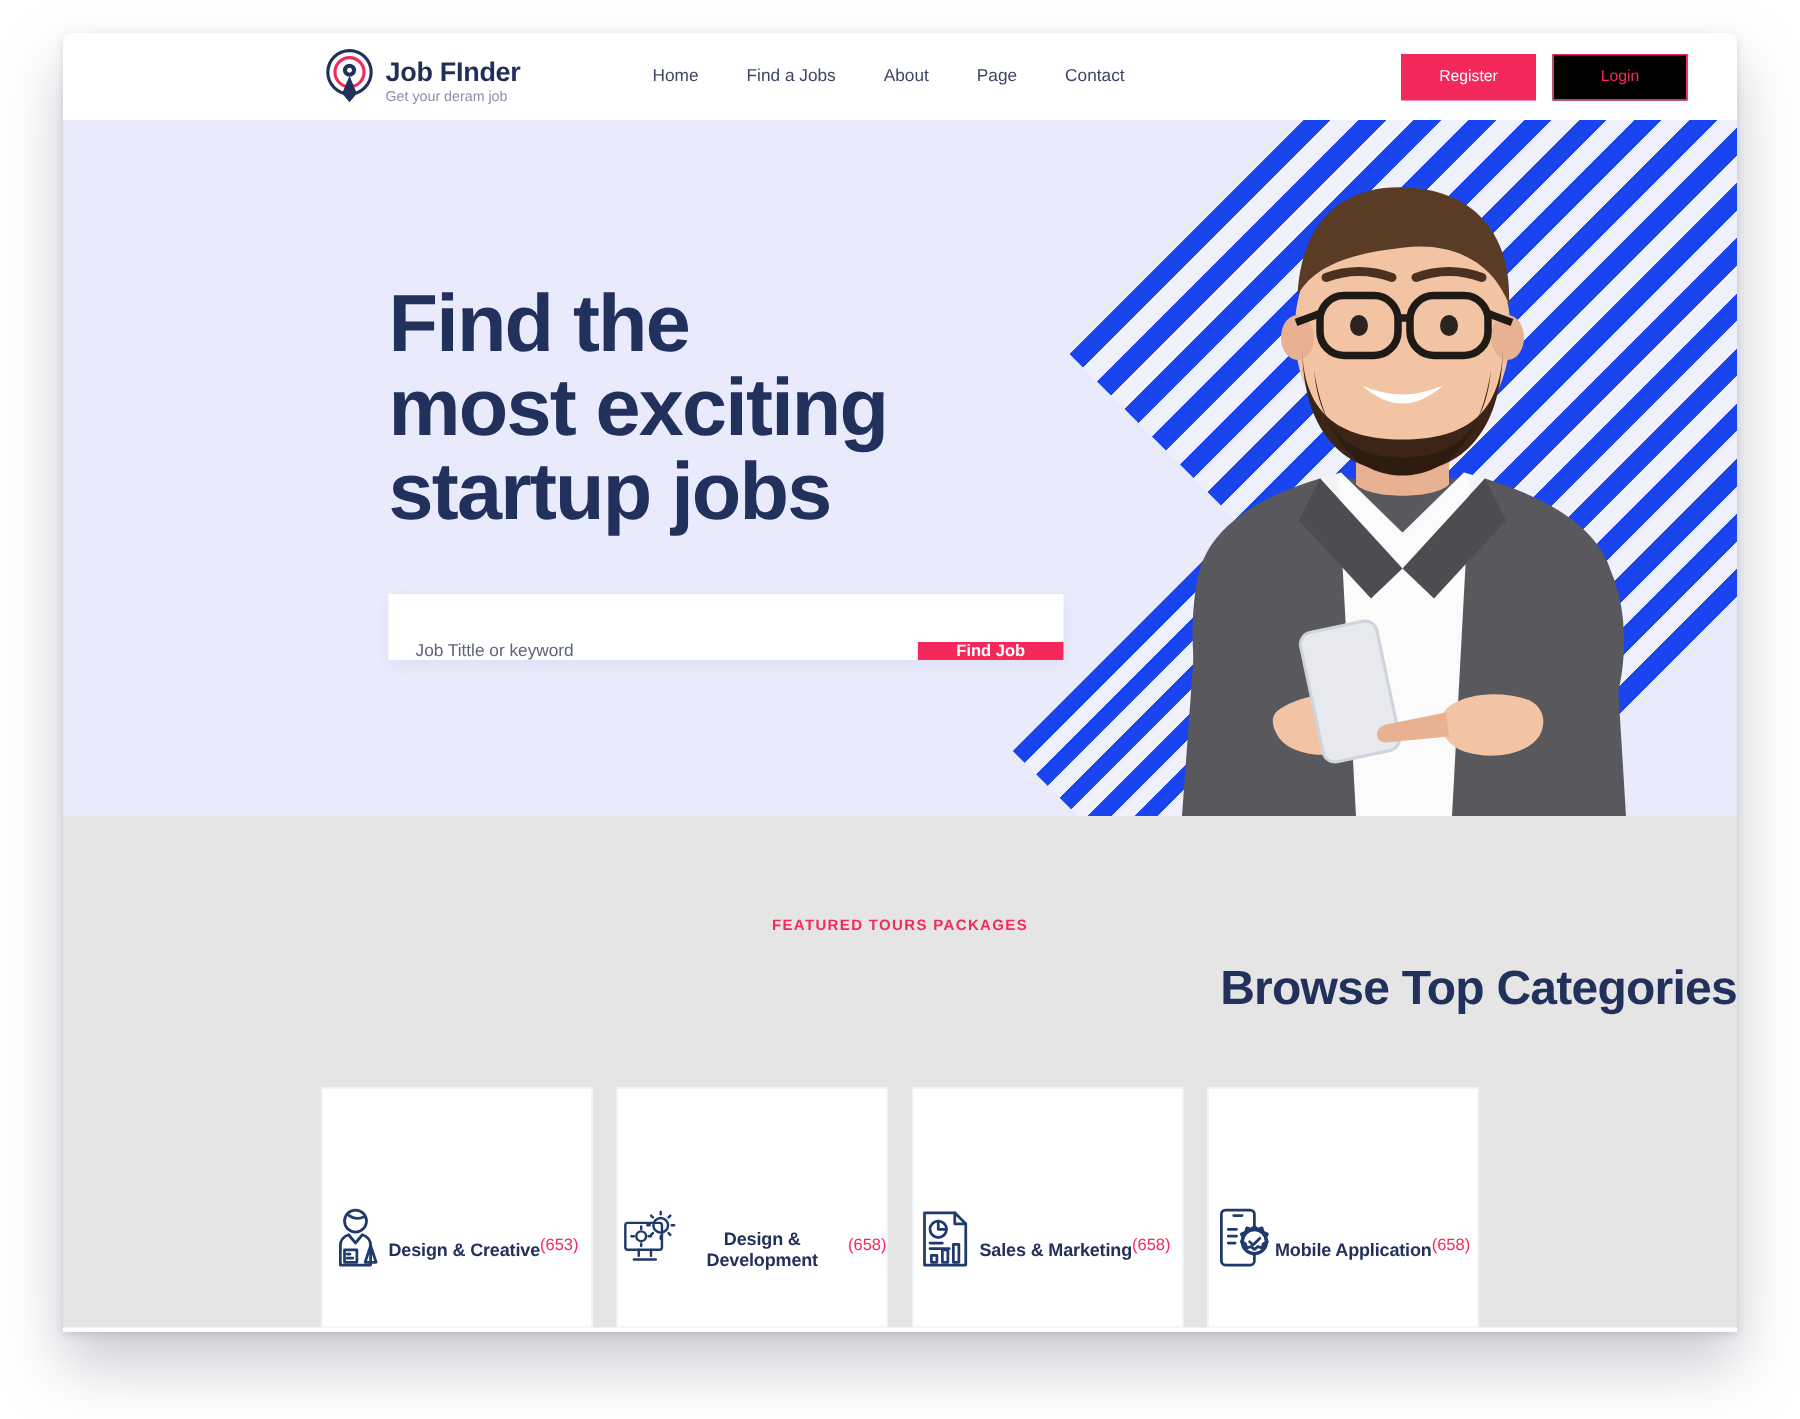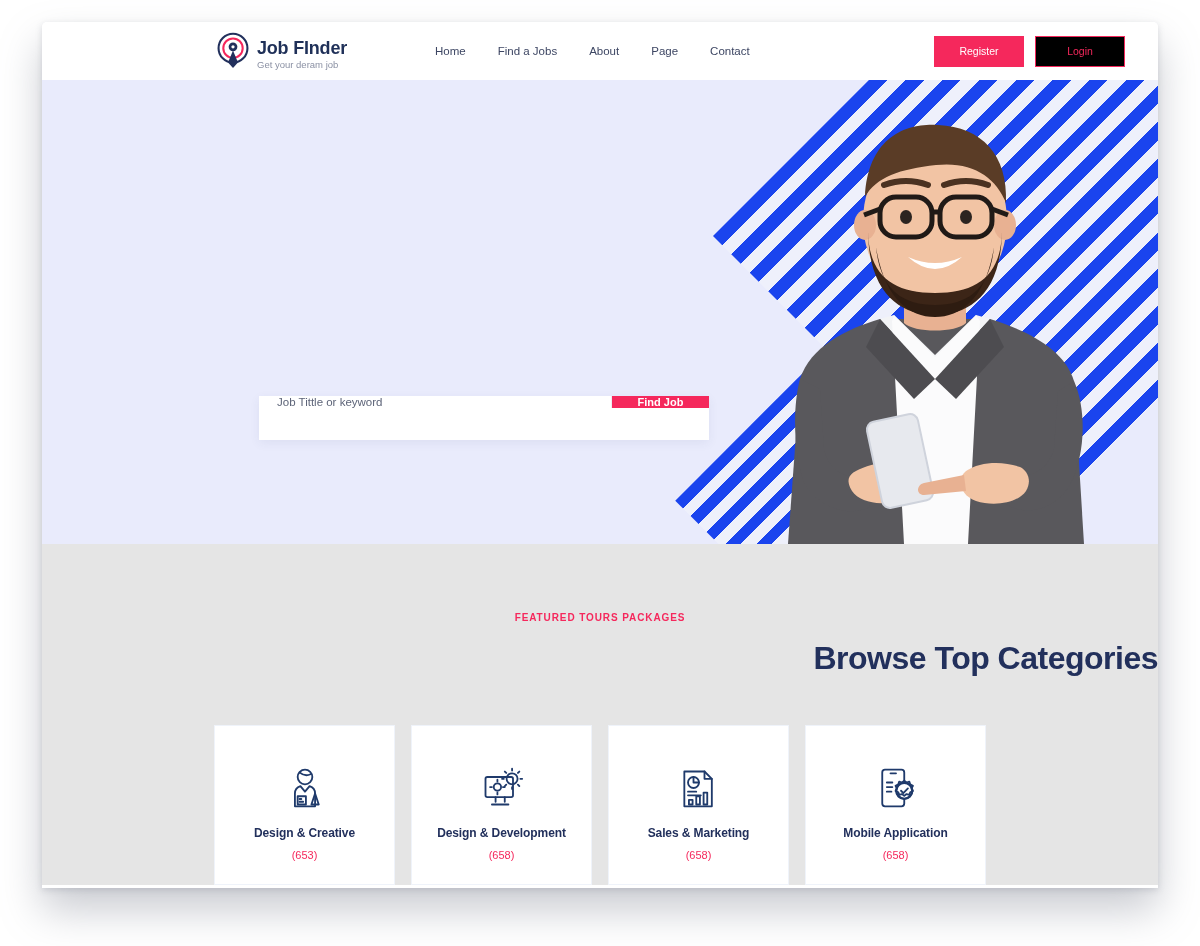--- a/index.html
+++ b/index.html
@@ -137,21 +137,21 @@
     position: absolute; left: 217px; top: 108px; z-index: 5;
   }
   .hero-title {
     font-size: 54px; font-weight: bold; color: #22305c;
     line-height: 1.04; letter-spacing: -1.2px;
   }
 
   .search-bar {
     position: absolute; left: 217px; top: 316px; z-index: 6;
     width: 450px; height: 44px;
-    display: flex; align-items: flex-start;
+    display: flex; align-items: flex-end;
     background: #fff;
     box-shadow: 0 3px 10px rgba(60,70,120,0.07);
   }
   .search-field {
     flex: 1 1 auto; display: flex; align-items: center;
     padding-left: 18px; font-size: 11.5px; color: #5d6478;
     border-right: 1px solid #eceef4;
   }
   .search-select {
     width: 155px; display: flex; align-items: center;
@@ -186,21 +186,21 @@
   }
   .cat-grid {
     margin-top: 48px;
     display: flex; justify-content: center; gap: 16px;
     padding: 0 172px;
   }
   .cat-card {
     flex: 1 1 0; height: 160px;
     border: 1px solid #eff3fa;
     background: #fff;
-    display: flex; flex-direction: column; align-items: center;
+    display: flex; align-items: center;
     padding-top: 40px;
     cursor: pointer;
   }
   .cat-icon { width: 44px; height: 44px; }
   .cat-label {
     margin-top: 16px; font-size: 12px; color: #22305c; font-weight: bold;
     letter-spacing: -0.1px;
   }
   .cat-count { margin-top: 9px; font-size: 11px; color: #f5285c; }
 </style>
@@ -291,20 +291,27 @@
         <path d="M72 300 C64 330 66 376 76 404 C92 430 120 438 142 428 L136 398 C116 400 100 390 96 370 L92 310 Z" fill="#59585c"></path>
         <path d="M128 392 C142 384 166 380 180 388 C190 396 186 414 172 420 C156 428 132 424 124 412 C118 402 120 396 128 392 Z" fill="#f2c4a4"></path>
         <rect x="146" y="338" width="52" height="88" rx="8" fill="#e7e9ee" stroke="#cfd3dc" stroke-width="2" transform="rotate(-12 172 382)"></rect>
 
         <path d="M346 302 C360 334 356 380 342 406 C326 432 296 438 276 424 L286 396 C304 400 320 390 326 370 L330 312 Z" fill="#59585c"></path>
         <path d="M292 388 C276 382 252 382 238 392 C228 400 232 416 248 422 C266 428 290 424 298 412 C304 402 300 392 292 388 Z" fill="#f2c4a4"></path>
         <path d="M236 396 L196 404 C188 406 188 416 196 416 L238 412 Z" fill="#e8b192"></path>
       </g>
     </svg>
 
+    <div class="hero-copy">
+      <h1 class="hero-title">
+        <span>Find the</span><br>
+        <span>most exciting</span><br>
+        <span>startup jobs</span>
+      </h1>
+    </div>
 
     <div class="search-bar">
       <div class="search-field">Job Tittle or keyword</div>
       <button class="btn-findjob">Find Job</button>
     </div>
   </section>
 
   <section class="categories">
     <div class="cat-eyebrow">FEATURED TOURS PACKAGES</div>
     <h2 class="cat-title">Browse Top Categories</h2>

